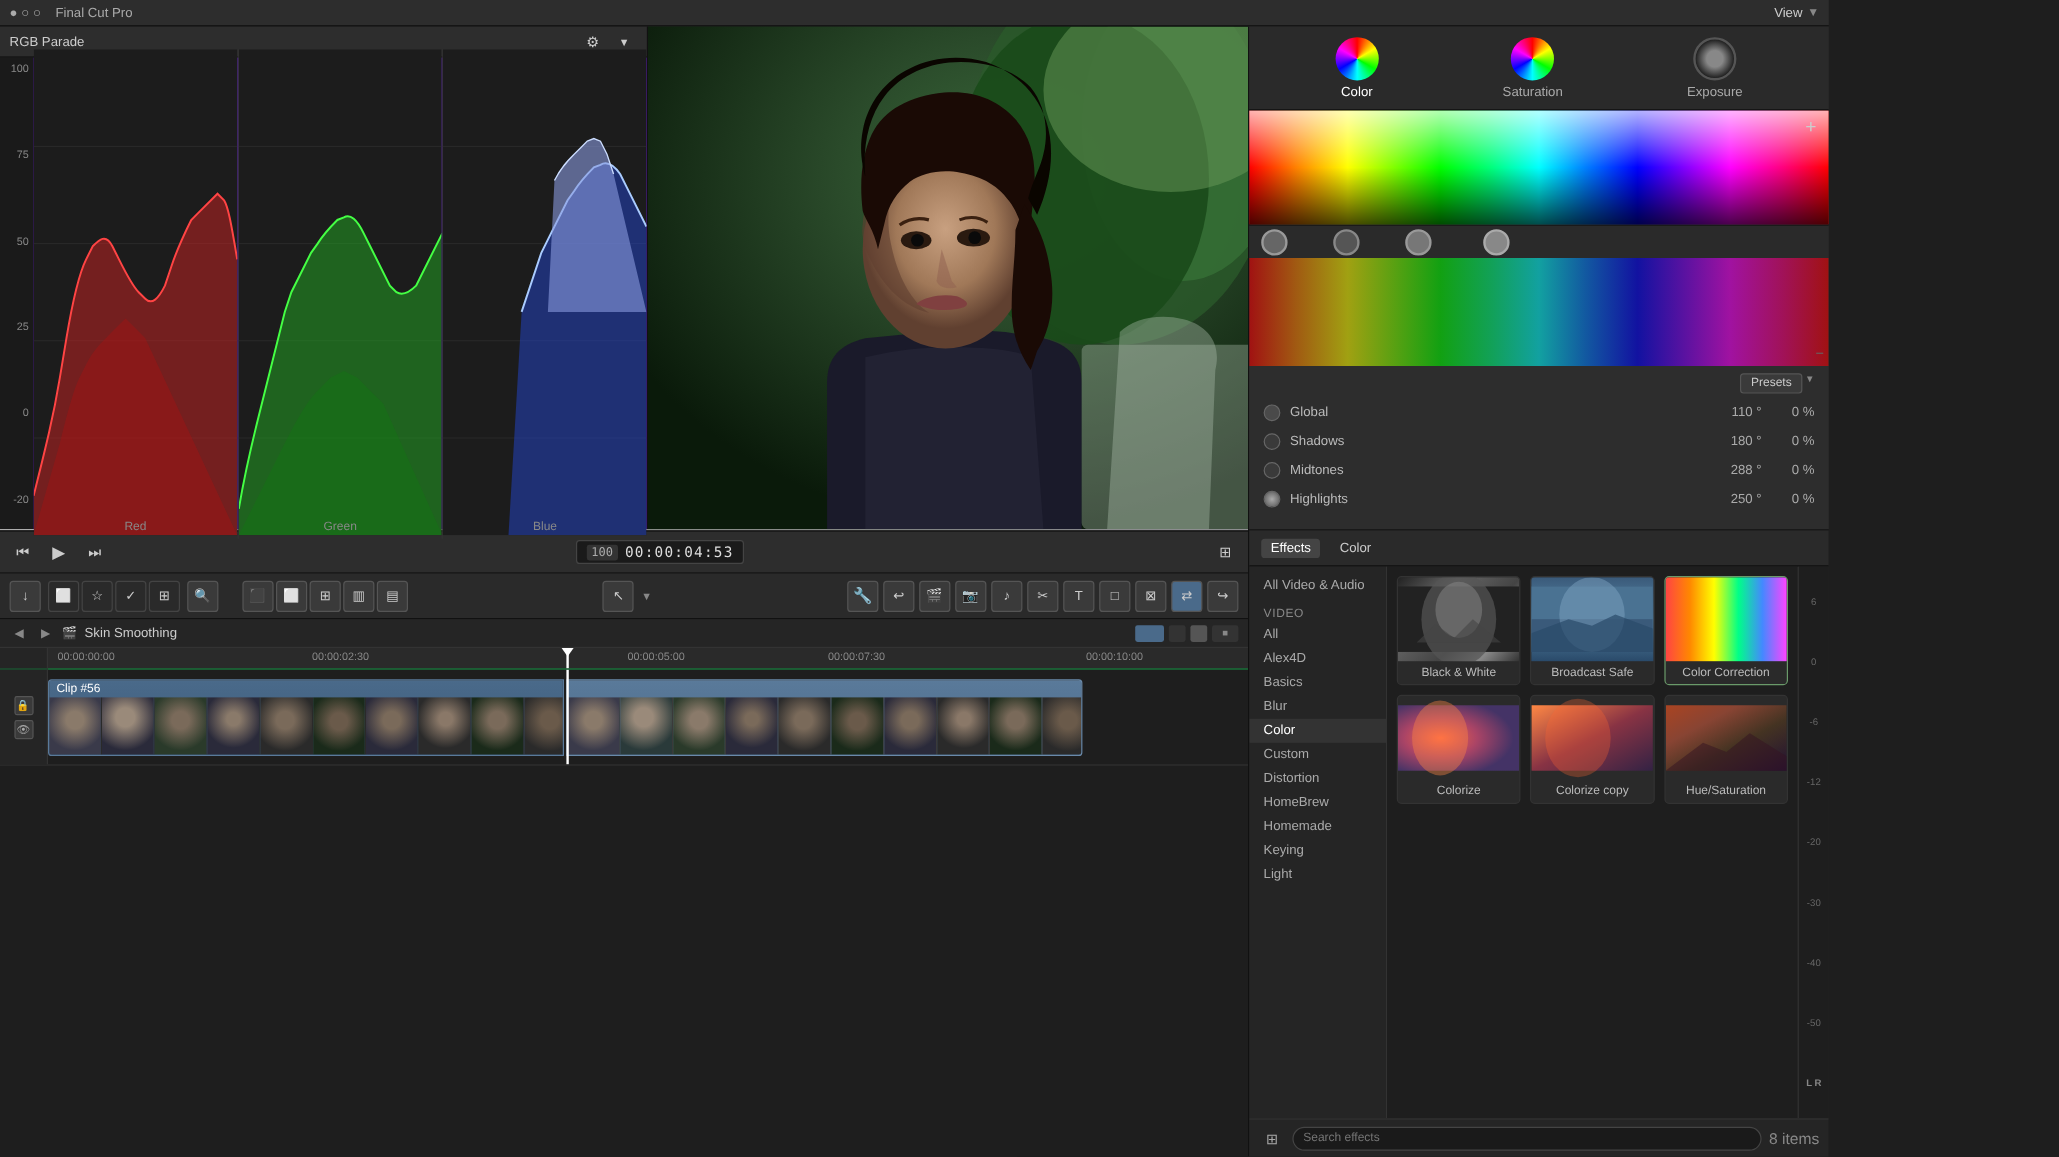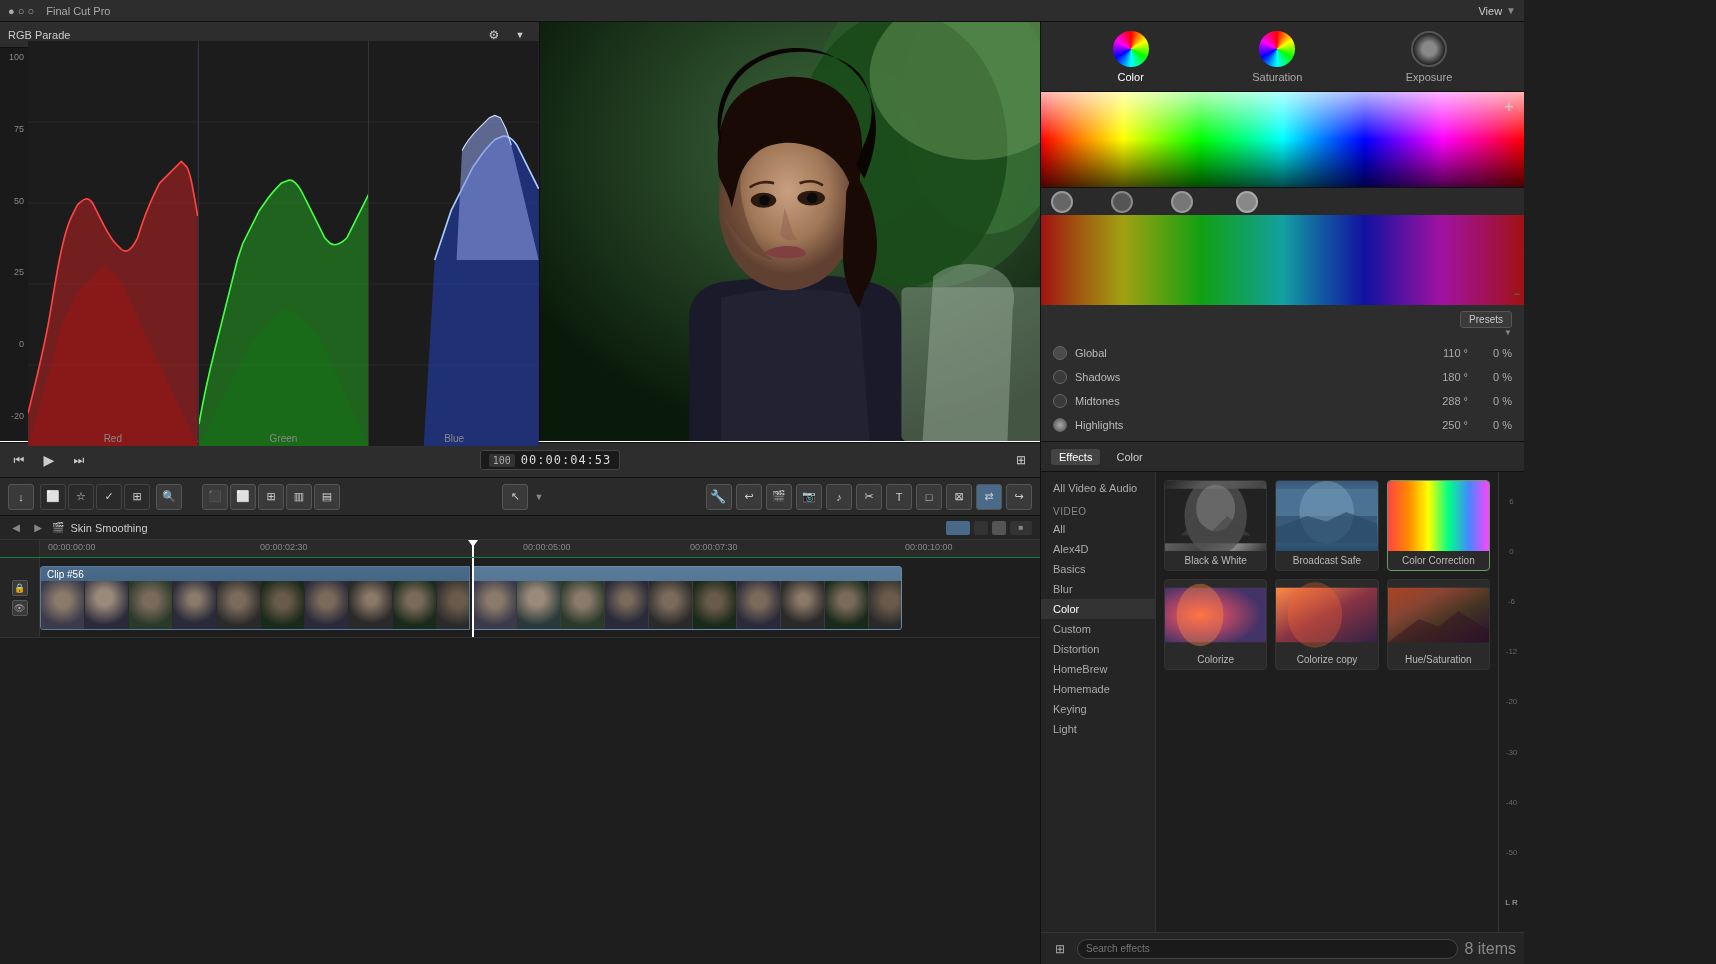--- a/index.html
+++ b/index.html
@@ -525,21 +525,21 @@
       background: #1a1a1a;
       border: 1px solid #444;
       border-radius: 10px;
       color: #ccc;
       padding: 0 8px;
       font-size: 10px;
     }
 
     .footer-count {
       color: #888;
-      font-size: 16px;
+      font-size: 13px;
     }
 
     
     .timeline-container {
       flex: 1;
       background: #1e1e1e;
       display: flex;
       flex-direction: column;
     }
 
@@ -893,21 +893,21 @@
             linear-gradient(to right,
               hsl(0,80%,35%) 0%, hsl(30,80%,35%) 8%, hsl(60,80%,35%) 17%,
               hsl(90,80%,35%) 25%, hsl(120,80%,35%) 33%, hsl(150,80%,35%) 42%,
               hsl(180,80%,35%) 50%, hsl(210,80%,35%) 58%, hsl(240,80%,35%) 67%,
               hsl(270,80%,35%) 75%, hsl(300,80%,35%) 83%, hsl(330,80%,35%) 92%,
               hsl(360,80%,35%) 100%);"></div>
           <button style="position:absolute;bottom:4px;right:4px;color:#666;font-size:12px;cursor:pointer;background:none;border:none;">−</button>
         </div>
 
         <div class="color-adjustments">
-          <div style="display:flex;align-items:flex-end;justify-content:flex-end;margin-bottom:4px;flex-direction:column;">
+          <div style="display:flex;align-items:flex-start;justify-content:flex-end;margin-bottom:4px;">
             <button style="background:#3a3a3a;border:1px solid #555;border-radius:3px;color:#ccc;padding:2px 8px;font-size:10px;cursor:pointer;">Presets</button>
             <span style="color:#888;font-size:8px;margin-left:2px;">▼</span>
           </div>
 
           <div class="adjustment-row">
             <div class="adj-radio" style="background:#4a4a4a;"></div>
             <span class="adj-label">Global</span>
             <div class="adj-spacer"></div>
             <span class="adj-value">110 °</span>
             <span class="adj-percent">0 %</span>

